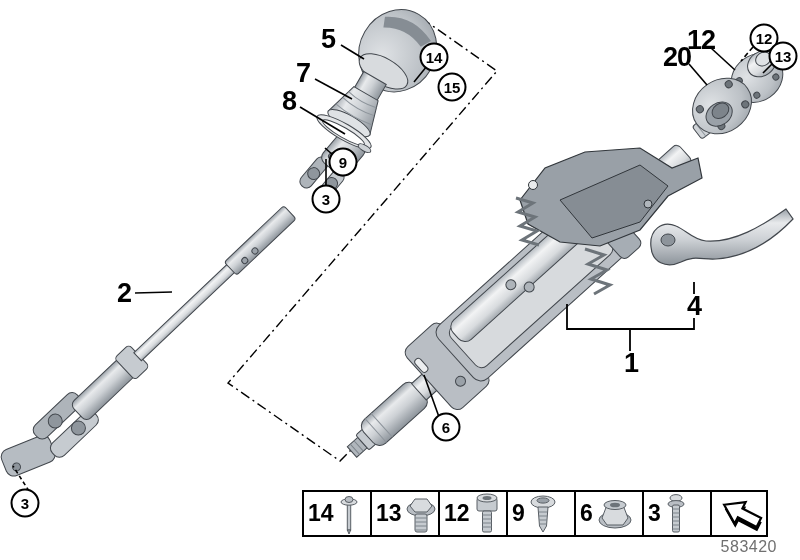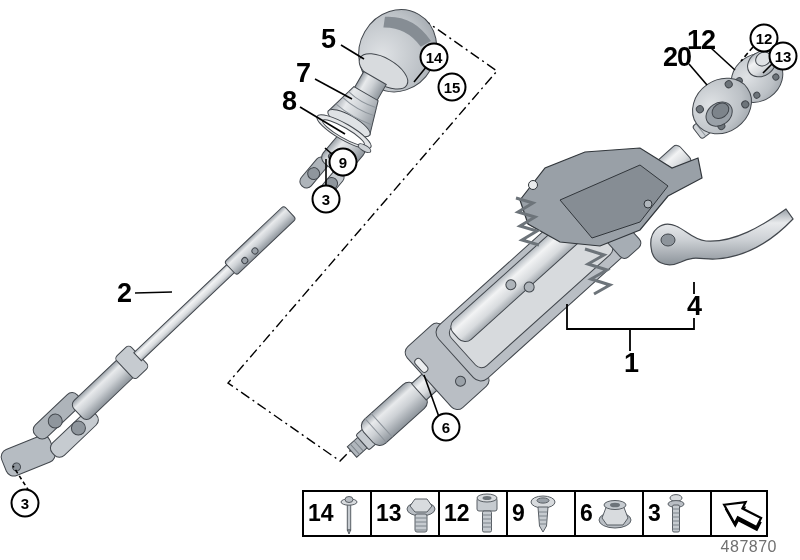--- a/index.html
+++ b/index.html
@@ -256,15 +256,15 @@
   <div class="legend-cell">
     <svg width="48" height="40" viewBox="0 0 48 40">
       <g transform="rotate(27 24 20)">
         <polygon points="6.5,18.5 24.5,6.5 24.5,13.5 45.5,13.5 45.5,23.5 24.5,23.5 24.5,30.5" transform="translate(2.5,3.5)" fill="#000"></polygon>
         <polygon points="6.5,18.5 24.5,6.5 24.5,13.5 45.5,13.5 45.5,23.5 24.5,23.5 24.5,30.5" fill="#fff" stroke="#000" stroke-width="2.2"></polygon>
       </g>
     </svg>
   </div>
 </div>
 
-<div class="drawing-number">487870</div>
+<div class="drawing-number">583420</div>
 
 </div>
 
 </body></html>

